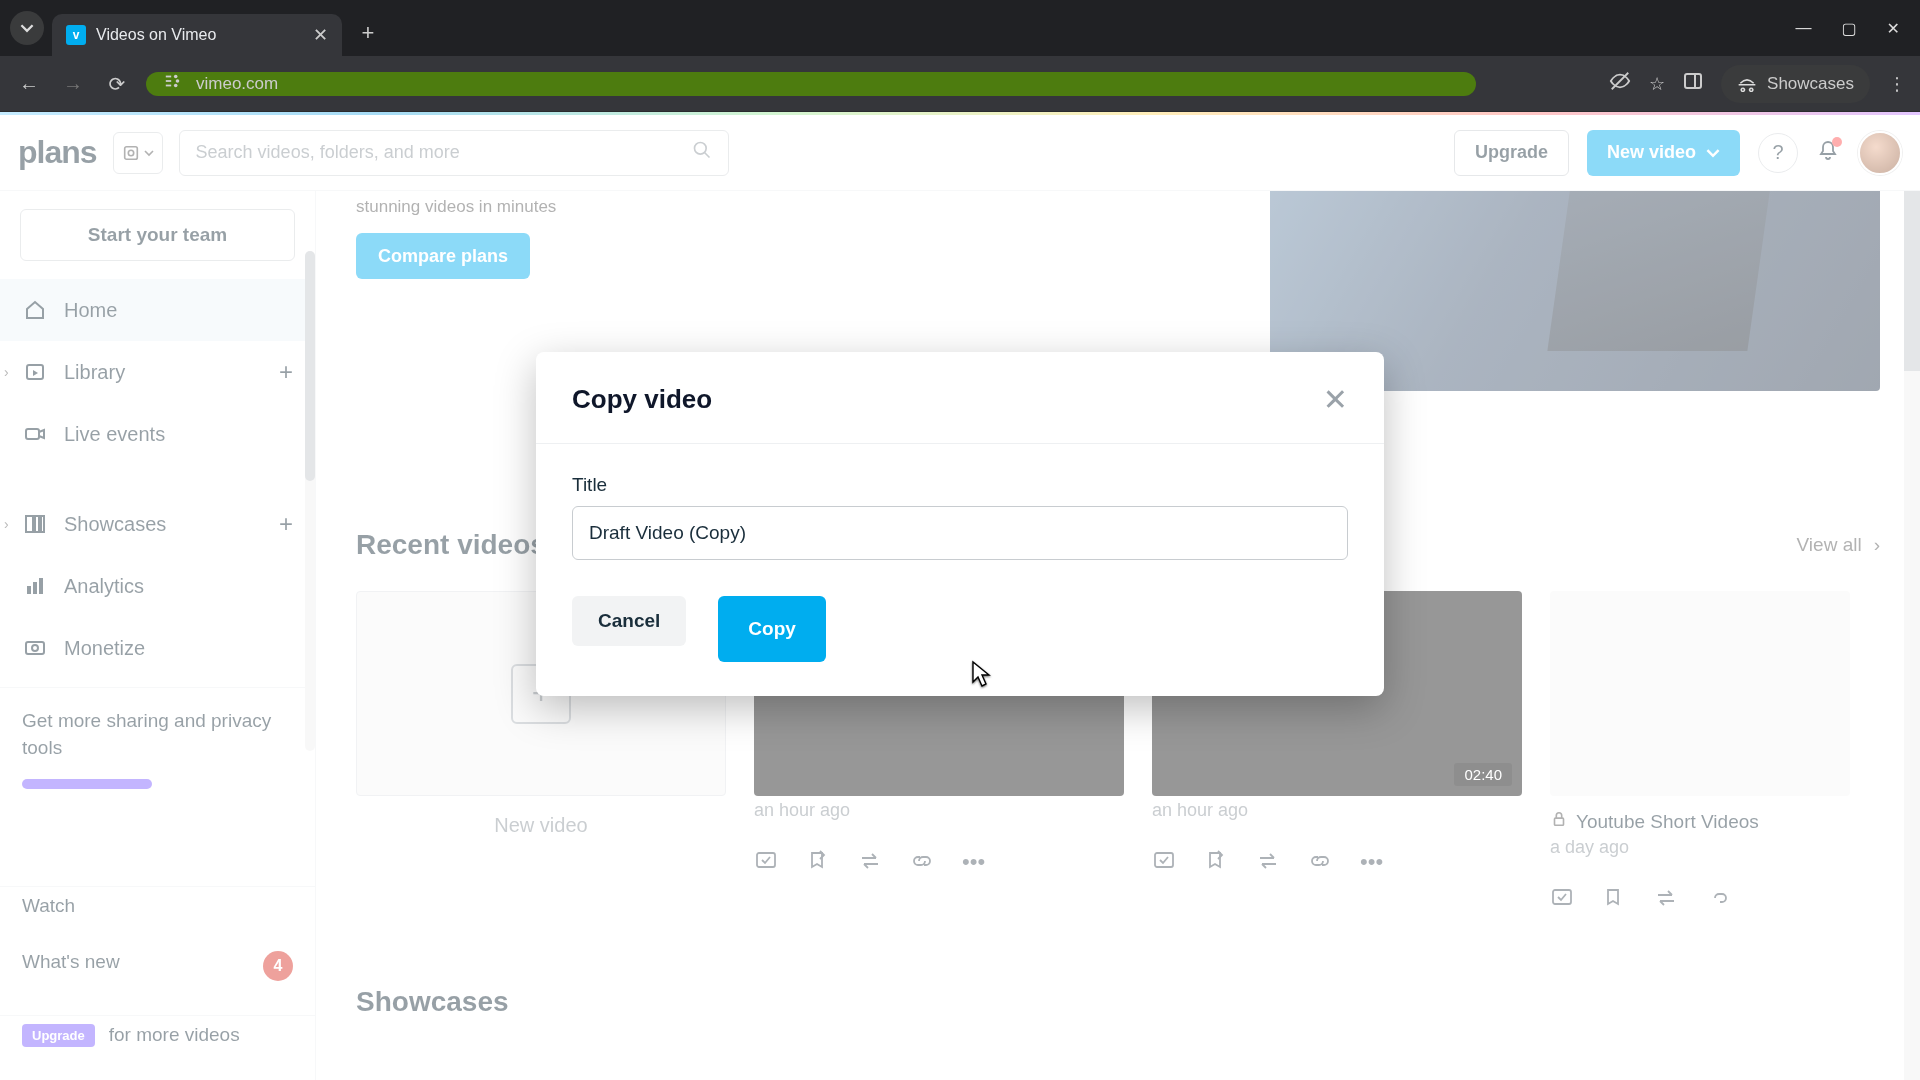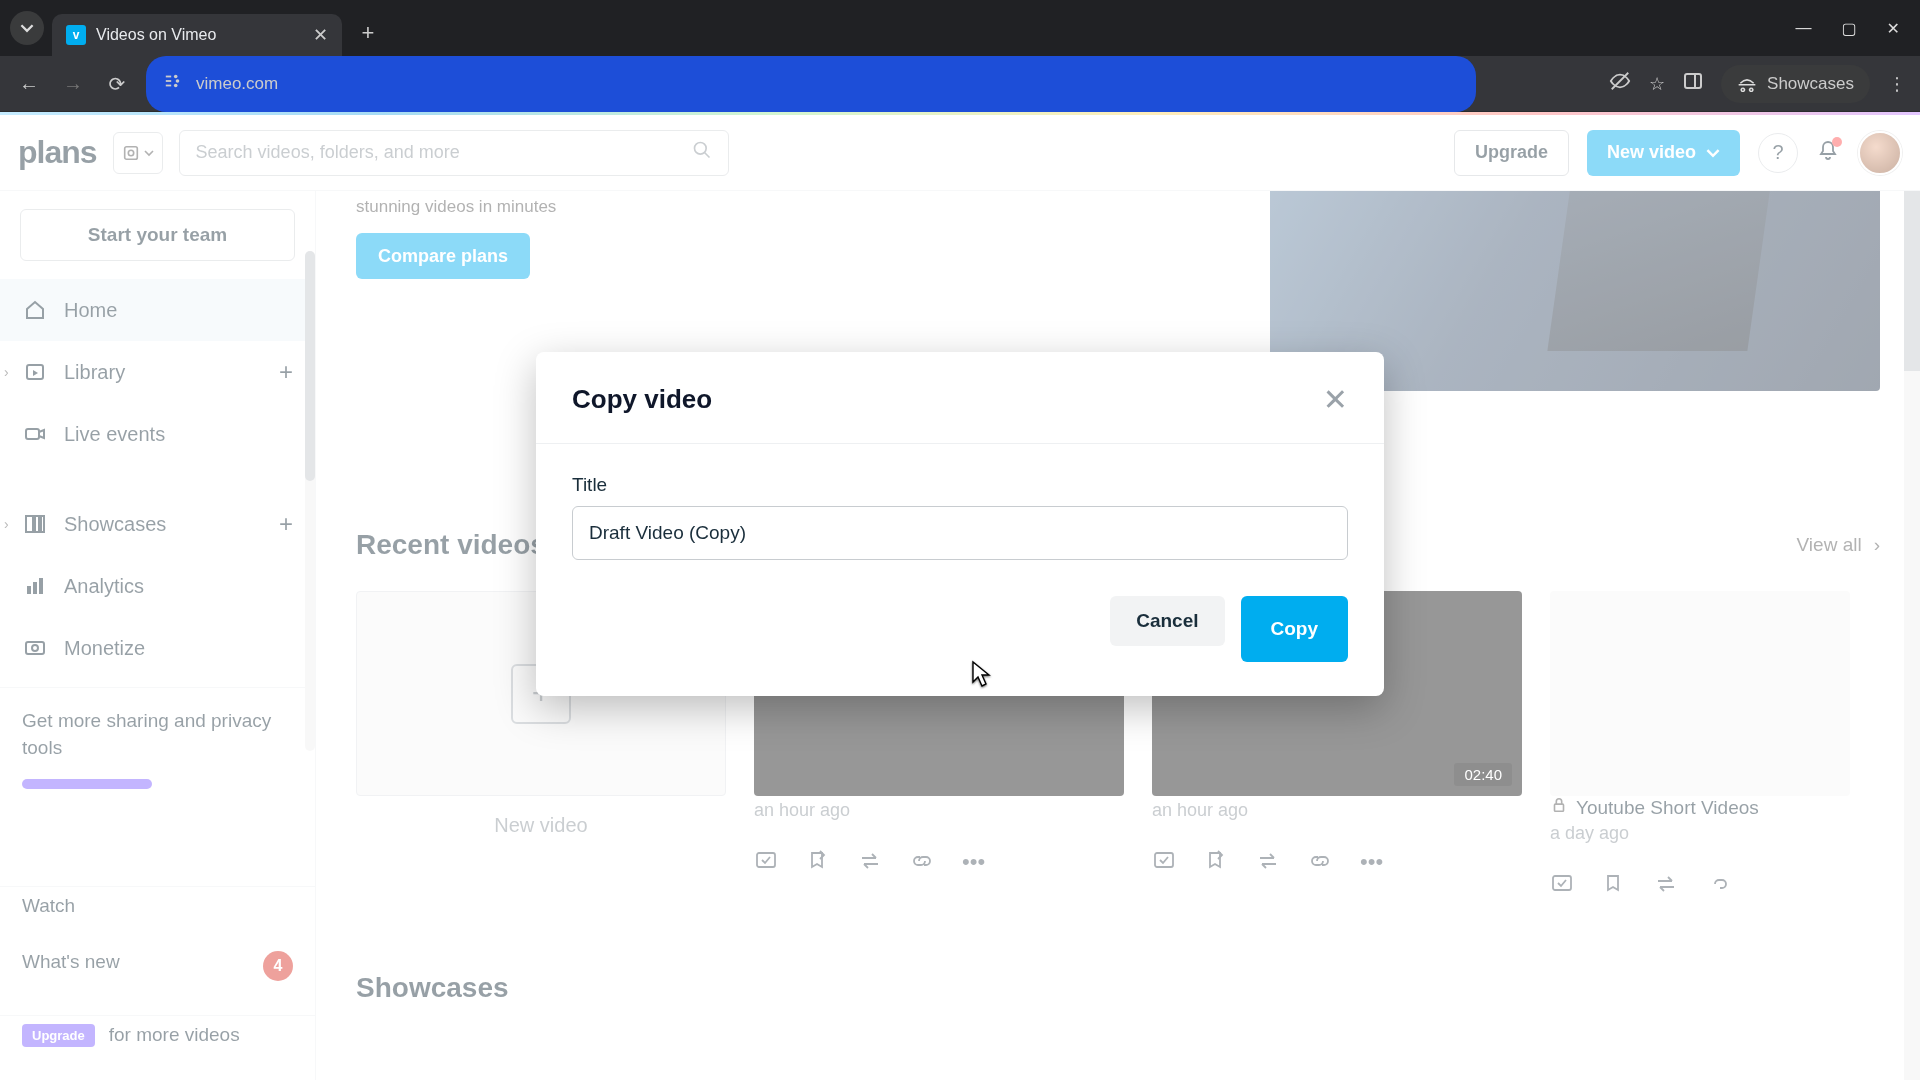--- a/index.html
+++ b/index.html
@@ -8,21 +8,21 @@
 .browser-top{height:56px;background:#202124;display:flex;align-items:center;padding:0 10px}
 .tab-drop{width:34px;height:34px;border-radius:50%;background:#3a3b3c;display:flex;align-items:center;justify-content:center;color:#ddd;margin-right:8px}
 .tab{background:#35363a;height:42px;border-radius:10px 10px 0 0;display:flex;align-items:center;padding:0 14px;min-width:290px;color:#e8eaed;font-size:16px;gap:10px;margin-top:14px}
 .tab .favicon{width:20px;height:20px;background:#00adef;border-radius:3px;display:flex;align-items:center;justify-content:center;color:#fff;font-weight:700;font-size:12px}
 .tab .close{margin-left:auto;color:#ccc;font-size:18px}
 .newtab{width:36px;height:36px;display:flex;align-items:center;justify-content:center;color:#ccc;font-size:22px;margin-left:8px;margin-top:10px}
 .win-controls{margin-left:auto;display:flex;gap:30px;color:#ddd;font-size:16px;padding-right:10px}
 .addr-bar{height:56px;background:#35363a;display:flex;align-items:center;padding:0 14px;gap:14px;border-bottom:1px solid #2a2b2e}
 .addr-bar .nav-ic{width:30px;height:30px;color:#ccc;display:flex;align-items:center;justify-content:center;font-size:20px}
 .addr-bar .nav-ic.dim{color:#777}
-.url-field{flex:0 0 1330px;height:56px;background:#1d4ed8;border-radius:20px;display:flex;align-items:center;padding:4px 18px;color:#ccc;font-size:17px;gap:14px}
+.url-field{flex:0 0 1330px;height:24px;background:#4d7c0f;border-radius:20px;display:flex;align-items:center;padding:4px 18px;color:#ccc;font-size:17px;gap:14px}
 .url-field .secure{font-size:18px}
 .url-right{margin-left:auto;display:flex;gap:18px;color:#ccc;font-size:18px;align-items:center}
 .incog-chip{background:#3a3b3c;border-radius:20px;height:38px;display:flex;align-items:center;padding:0 16px;gap:10px;font-size:17px}
 
 .app{position:relative;height:968px;background:#fff}
 .gradient-strip{height:3px;background:linear-gradient(90deg,#7fd4ff,#3bb0e8,#9be89b,#ffd966,#ff8080,#c080ff)}
 .app-header{height:76px;display:flex;align-items:center;padding:0 18px;gap:16px;border-bottom:1px solid #eef0f2}
 .logo{font-size:32px;font-weight:700;letter-spacing:-1px;color:#1a2e3b}
 .filter-chip{width:50px;height:42px;border:1px solid #d0d4d8;border-radius:6px;display:flex;align-items:center;justify-content:center;gap:4px;color:#555}
 .search-box{width:550px;height:46px;border:1px solid #d0d4d8;border-radius:6px;display:flex;align-items:center;padding:0 16px;color:#8a9299;font-size:18px}
@@ -64,36 +64,36 @@
 .section-head{display:flex;align-items:center;margin-top:250px}
 .section-head h2{font-size:28px;font-weight:600;color:#1a2e3b}
 .view-all{margin-left:auto;color:#555;font-size:19px;display:flex;align-items:center;gap:12px}
 .cards{display:flex;gap:28px;margin-top:30px}
 .card{width:370px}
 .thumb{height:205px;background:#1a1a1a;border-radius:4px;position:relative;display:flex;align-items:center;justify-content:center}
 .thumb.new{background:#f5f6f7;border:1px solid #e0e3e6}
 .thumb .add-ic{width:60px;height:60px;border:2px solid #b0b6bc;border-radius:6px;display:flex;align-items:center;justify-content:center;font-size:32px;color:#8a9299}
 .thumb .dur{position:absolute;right:10px;bottom:10px;background:rgba(0,0,0,.8);color:#fff;font-size:15px;padding:3px 10px;border-radius:3px}
 .thumb.light{background:#f7f7f5}
-.card-title{margin-top:0;font-size:19px;color:#1a2e3b;display:flex;align-items:center;gap:8px}
+.card-title{margin-top:14px;font-size:19px;color:#1a2e3b;display:flex;align-items:center;gap:8px}
 .lock-ic{color:#555}
 .card-time{color:#8a9299;font-size:18px;margin-top:4px}
 .card-actions{display:flex;gap:28px;margin-top:28px;color:#4a5560;font-size:22px}
 .new-label{text-align:center;color:#8a9299;font-size:20px;margin-top:18px}
 .showcases-h{font-size:28px;font-weight:600;color:#1a2e3b;margin-top:70px}
 
 .overlay{position:absolute;inset:0;background:rgba(255,255,255,.55);display:flex;align-items:flex-start;justify-content:center}
 .modal{width:848px;background:#fff;border-radius:8px;box-shadow:0 12px 40px rgba(0,0,0,.25);margin-top:240px;overflow:hidden}
 .modal-head{padding:30px 36px 26px;display:flex;align-items:center;border-bottom:1px solid #eef0f2}
 .modal-head h3{font-size:26px;font-weight:700;color:#0f172a}
 .modal-close{margin-left:auto;color:#9aa2a9;font-size:30px;cursor:pointer}
 .modal-body{padding:30px 36px 10px}
 .field-label{font-size:19px;color:#1a2e3b;margin-bottom:10px}
 .text-input{width:100%;height:54px;border:1px solid #c8ccd0;border-radius:6px;padding:0 16px;font-size:19px;color:#1a2e3b}
-.modal-actions{display:flex;justify-content:flex-end;gap:16px;padding:26px 36px 34px}
+.modal-actions{display:flex;gap:32px;padding:26px 36px 34px}
 .btn-cancel{background:#f2f3f4;color:#1a2e3b;border:none;height:50px;padding:0 26px;border-radius:6px;font-size:19px;font-weight:600}
 .btn-copy{background:#00adef;color:#fff;border:none;height:66px;padding:0 30px;border-radius:6px;font-size:19px;font-weight:700;position:relative}
 .cursor{position:absolute;left:970px;top:548px;width:22px;height:30px;pointer-events:none;z-index:999}
 .cursor svg{filter:drop-shadow(0 1px 1px rgba(0,0,0,.6))}
 
 .page-scroll{position:absolute;right:0;top:0;width:16px;height:100%;background:#f0f0f0}
 .page-thumb{position:absolute;right:0;top:0;width:16px;height:180px;background:#c4c8cc}
 </style>
 </head>
 <body>

